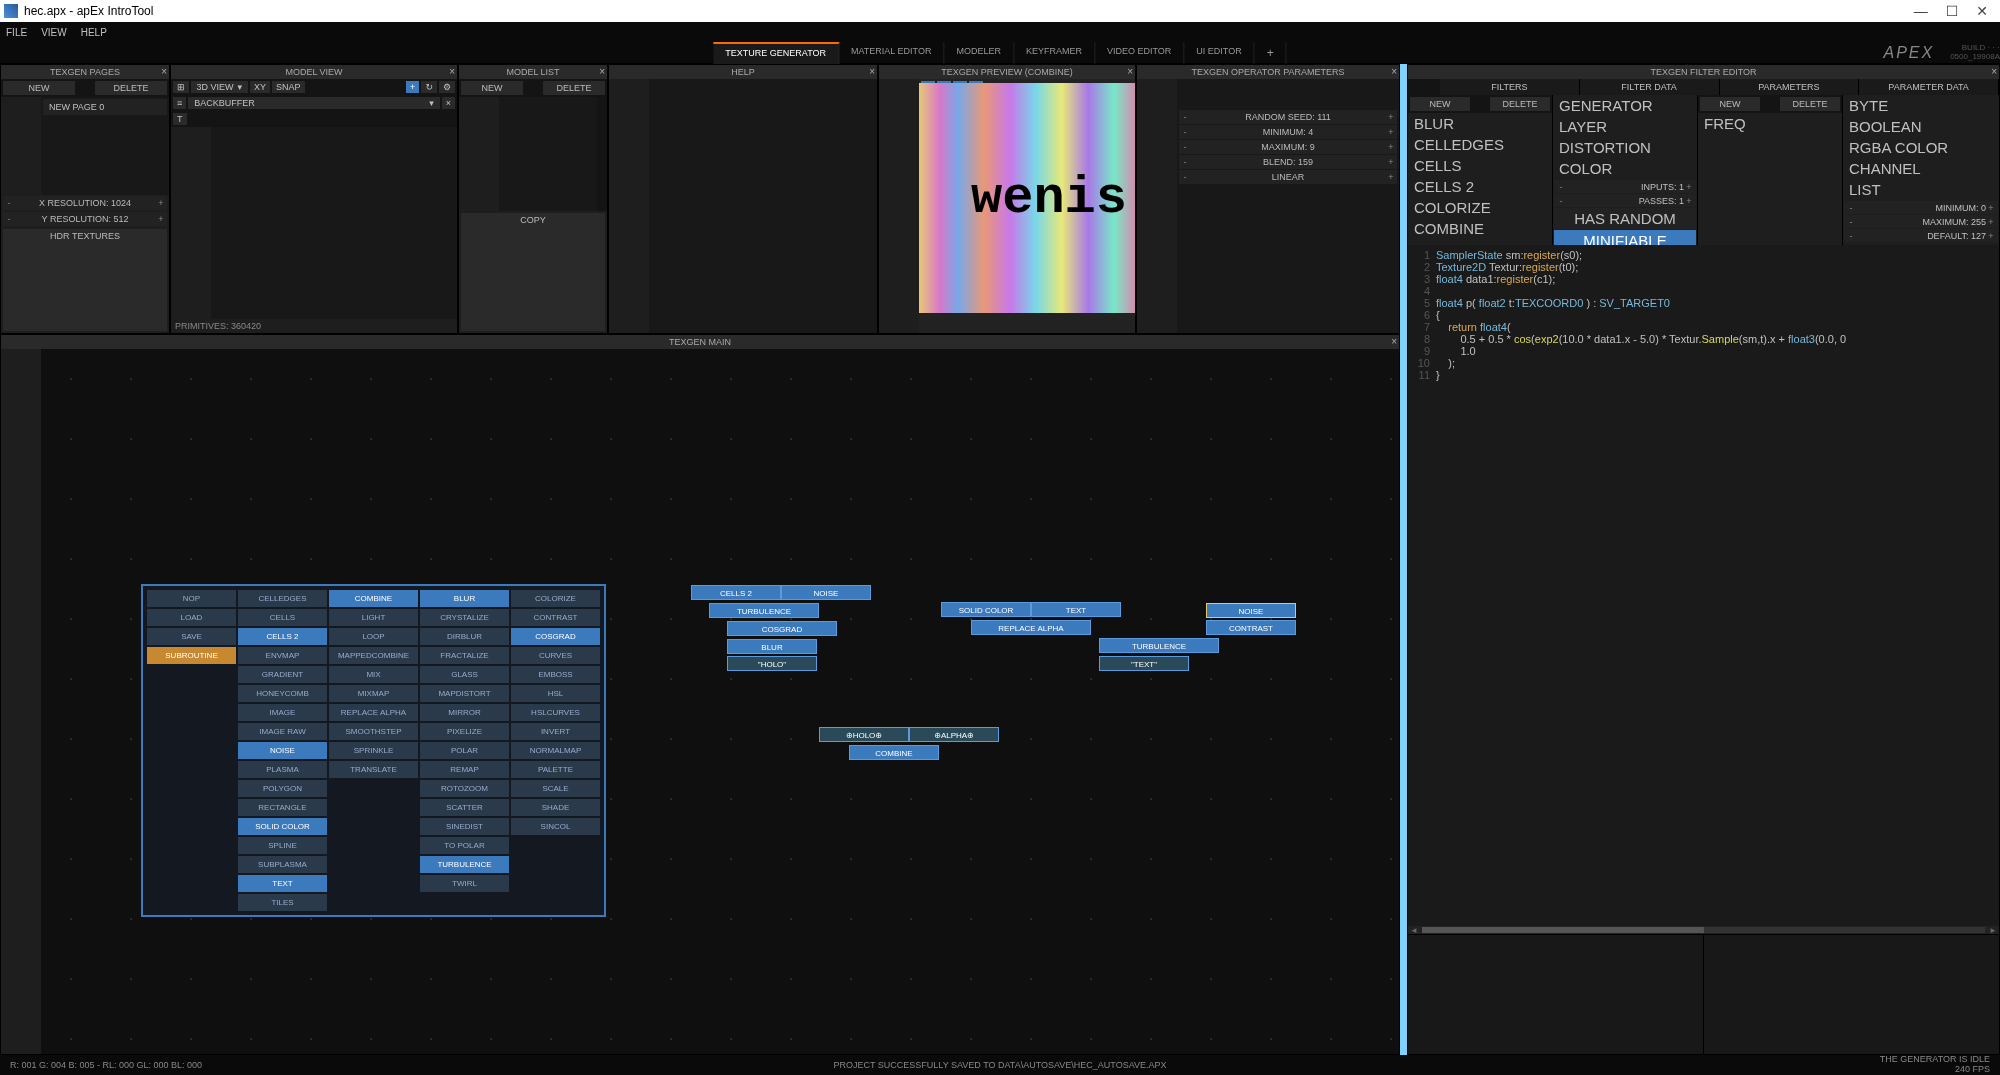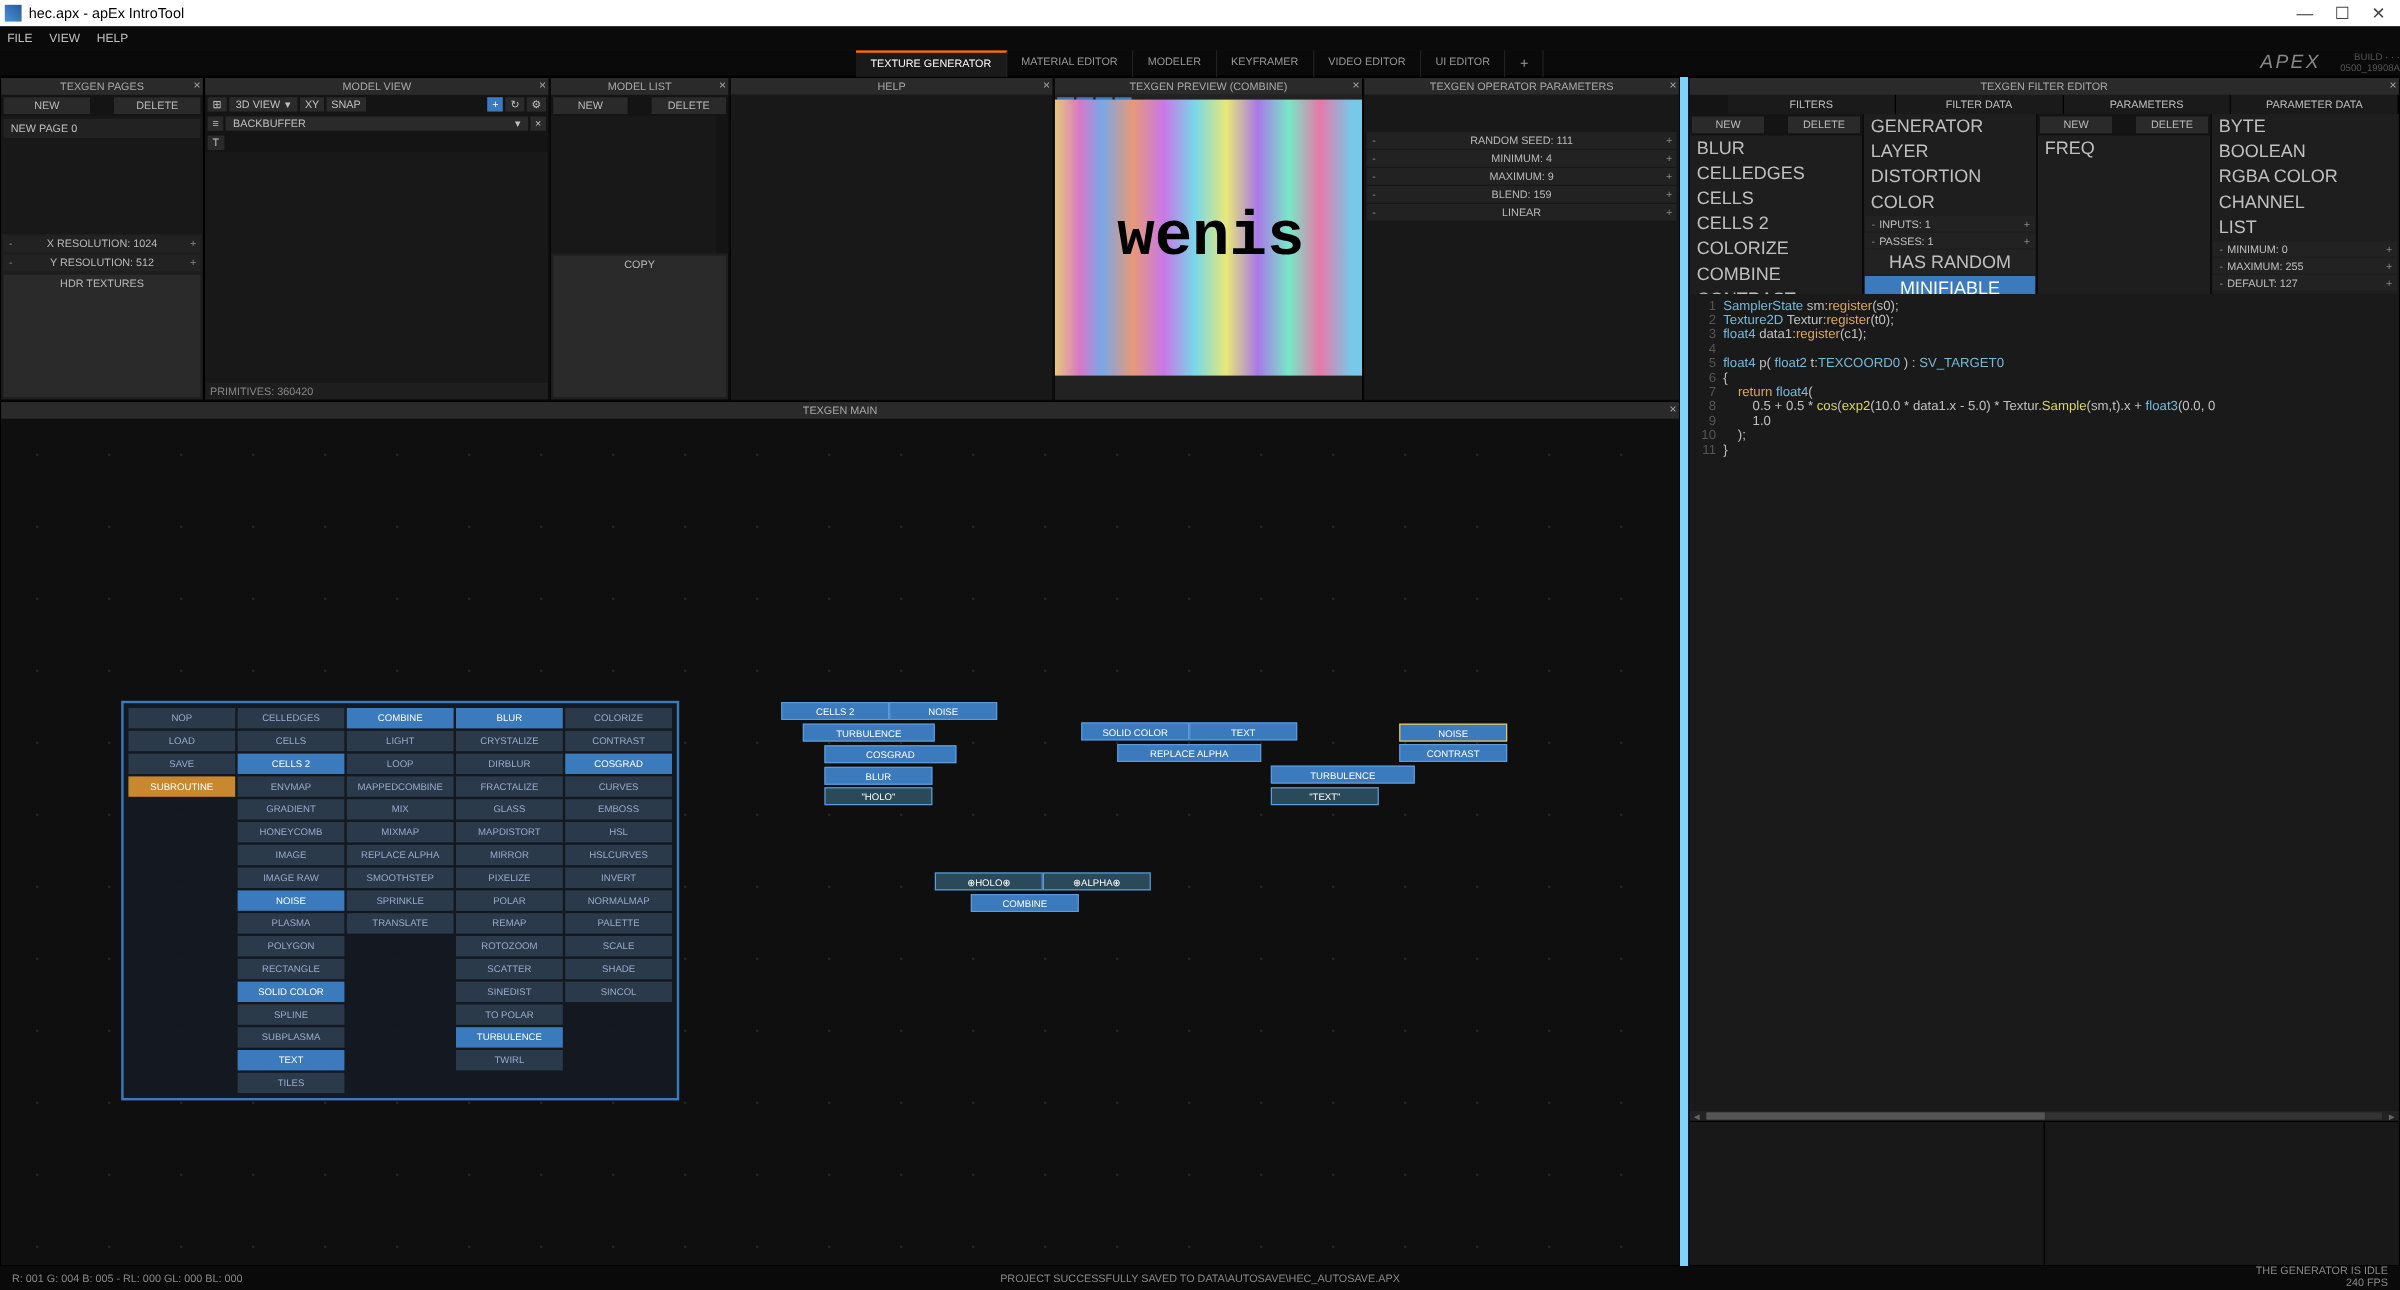--- a/index.html
+++ b/index.html
@@ -16,21 +16,21 @@
 .tab.plus { font-size: 12px; }
 .brand { margin-left: auto; padding-right: 10px; font-size: 16px; font-style: italic; color: #888; letter-spacing: 2px; }
 .build { font-size: 8px; color: #555; text-align: right; line-height: 1.1; margin-left: 6px; }
 .workspace { display: flex; height: calc(100% - 84px); }
 .left-col { width: 1400px; display: flex; flex-direction: column; }
 .right-col { flex: 1; display: flex; flex-direction: column; border-left: 7px solid #7dd3fc; }
 .top-row { height: 270px; display: flex; }
 .panel { border: 1px solid #000; background: #1e1e1e; display: flex; flex-direction: column; }
 .panel-header { height: 14px; background: #2a2a2a; font-size: 9px; text-align: center; color: #aaa; position: relative; line-height: 14px; }
 .panel-close { position: absolute; right: 2px; top: 0; font-size: 10px; cursor: pointer; }
-.panel-body { flex: 1; background: #181818; overflow: hidden; position: relative; }
+.panel-body { flex: 1; background: #181818; overflow: hidden; position: relative; margin-left: 40px; }
 .btn-row { display: flex; gap: 20px; padding: 2px; background: #141414; }
 .btn { flex: 1; background: #2a2a2a; text-align: center; padding: 2px 4px; font-size: 9px; cursor: pointer; color: #bbb; }
 .slider-row { display: flex; align-items: center; background: #222; margin: 1px 2px; height: 14px; font-size: 9px; }
 .slider-row .minus, .slider-row .plus { width: 12px; text-align: center; cursor: pointer; color: #888; }
 .slider-row .label { flex: 1; text-align: center; color: #bbb; }
 .page-item { padding: 3px 6px; background: #222; margin: 2px; font-size: 9px; }
 .toolbar3d { display: flex; gap: 2px; padding: 2px; background: #141414; align-items: center; }
 .toolbar3d .tbtn { background: #2a2a2a; padding: 1px 4px; font-size: 9px; cursor: pointer; }
 .toolbar3d .tbtn.blue { background: #3a7abd; color: #fff; }
 .dropdown { background: #2a2a2a; padding: 1px 6px; font-size: 9px; display: flex; align-items: center; gap: 4px; }
@@ -55,21 +55,21 @@
 .code-line { display: flex; }
 .lineno { color: #555; width: 24px; text-align: right; padding-right: 6px; }
 .kw { color: #d8a858; }
 .type { color: #78b8d8; }
 .fn { color: #d8d858; }
 .statusbar { height: 20px; background: #0a0a0a; display: flex; align-items: center; padding: 0 10px; font-size: 9px; color: #888; }
 .status-center { position: absolute; left: 50%; transform: translateX(-50%); }
 .status-right { margin-left: auto; text-align: right; line-height: 1.1; }
 .param-row { display: flex; align-items: center; background: #222; margin: 1px; height: 13px; font-size: 9px; padding: 0 2px; }
 .param-row .pm { width: 10px; text-align: center; color: #888; cursor: pointer; }
-.param-row .pl { flex: 1; text-align: left; }
+.param-row .pl { flex: 1; text-align: right; }
 .scroll-gutter { width: 10px; background: #141414; }
 </style>
 </head>
 <body>
 
 <div class="titlebar">
   <div class="titlebar-icon"></div>
   <span>hec.apx - apEx IntroTool</span>
   <div class="win-controls">
     <span>—</span>

